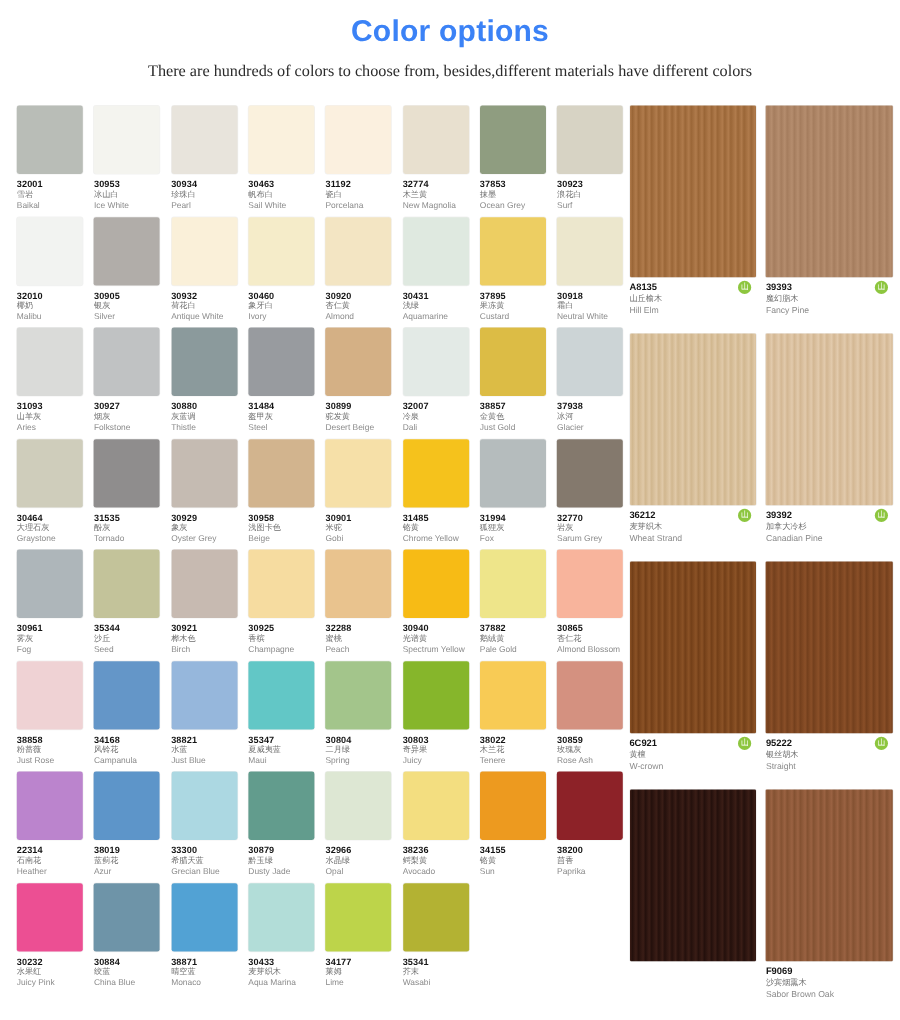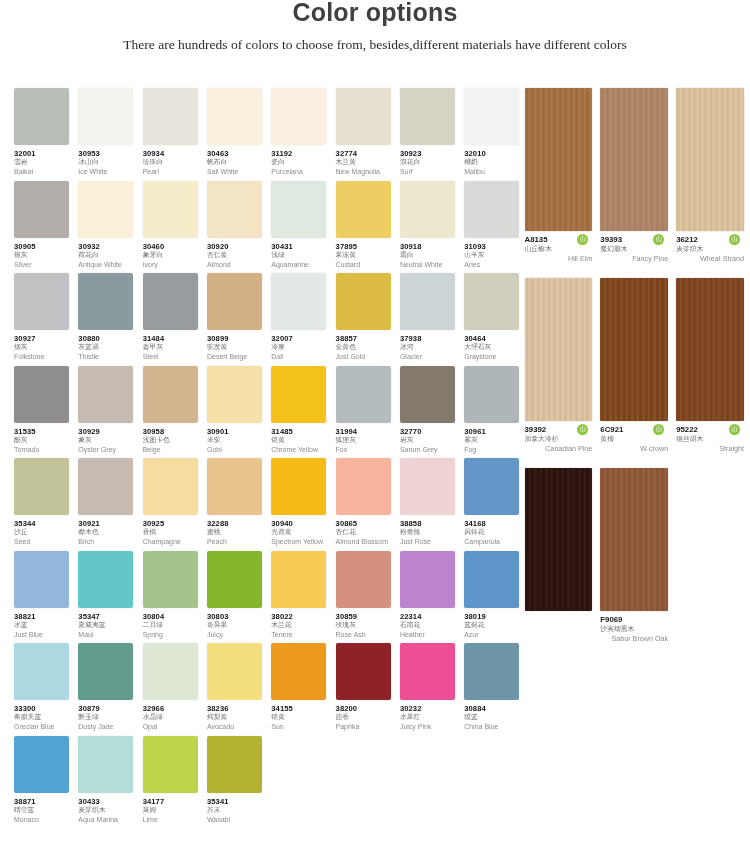--- a/index.html
+++ b/index.html
@@ -2,22 +2,22 @@
 <html><head>
 <meta charset="utf-8">
 <style>
   html,body{margin:0;padding:0;}
   body{
     width:750px;height:850px;background:#ffffff;
     font-family:"Liberation Sans","DejaVu Sans",sans-serif;
     overflow:hidden;position:relative;
   }
   #page-title{
-    text-align:center;color:#404040;font-size:25px;font-weight:bold;
-    letter-spacing:.2px;line-height:1;
+    text-align:center;color:#3b82f6;font-size:25px;font-weight:bold;
+    letter-spacing:.2px;padding-top:14px;line-height:1;
   }
   #page-subtitle{
     text-align:center;color:#2b2b2b;font-size:13.5px;
     font-family:"Liberation Serif","DejaVu Serif",serif;
     padding-top:13px;line-height:1;
   }
   #content{
     position:absolute;left:0;top:88px;width:750px;height:762px;
     display:flex;
   }
@@ -37,33 +37,33 @@
     margin-top:4px;line-height:1.25;letter-spacing:.1px;
   }
   .swatch-cn{
     font-size:6.8px;color:#6f6f6f;line-height:1.3;
     font-family:"DejaVu Sans",sans-serif;
   }
   .swatch-en{font-size:7px;color:#8b8b8b;line-height:1.3;}
   
   #wood-grid{
     width:230px;box-sizing:border-box;padding-right:6px;
-    display:grid;grid-template-columns:repeat(3,1fr);
+    display:grid;grid-template-columns:repeat(2,1fr);
     grid-auto-rows:190px;column-gap:8px;
   }
   .wood-cell{position:relative;}
   .wood-chip{
     width:100%;height:143px;border-radius:1px;
     box-shadow:0 0 0 .5px rgba(0,0,0,.1);
   }
   .wood-meta{position:relative;padding-top:4px;}
   .wood-code{font-size:7.8px;font-weight:bold;color:#141414;line-height:1.3;}
   .wood-cn{font-size:6.8px;color:#6f6f6f;line-height:1.35;
     font-family:"DejaVu Sans",sans-serif;}
-  .wood-en{font-size:7.2px;color:#8b8b8b;line-height:1.35;text-align:right;}
+  .wood-en{font-size:7.2px;color:#8b8b8b;line-height:1.35;}
   .eco-badge{
     position:absolute;right:4px;top:3px;width:11px;height:11px;
     border-radius:50%;background:#8dc63f;
     display:flex;align-items:center;justify-content:center;
     color:#ffffff;font-size:6.5px;line-height:1;
     font-family:"DejaVu Sans",sans-serif;
   }
 </style>
 </head>
 <body>
@@ -103,20 +103,26 @@
         <div class="swatch-cn">瓷白</div>
         <div class="swatch-en">Porcelana</div>
       </div>
       <div class="swatch-cell">
         <div class="swatch-chip" style="background: rgb(232, 224, 207);"></div>
         <div class="swatch-code">32774</div>
         <div class="swatch-cn">木兰黄</div>
         <div class="swatch-en">New Magnolia</div>
       </div>
       <div class="swatch-cell">
+        <div class="swatch-chip" style="background: rgb(143, 157, 128);"></div>
+        <div class="swatch-code">37853</div>
+        <div class="swatch-cn">抹墨</div>
+        <div class="swatch-en">Ocean Grey</div>
+      </div>
+      <div class="swatch-cell">
         <div class="swatch-chip" style="background: rgb(215, 211, 196);"></div>
         <div class="swatch-code">30923</div>
         <div class="swatch-cn">浪花白</div>
         <div class="swatch-en">Surf</div>
       </div>
       <div class="swatch-cell">
         <div class="swatch-chip" style="background: rgb(242, 243, 241);"></div>
         <div class="swatch-code">32010</div>
         <div class="swatch-cn">椰奶</div>
         <div class="swatch-en">Malibu</div>
@@ -289,20 +295,26 @@
         <div class="swatch-cn">蜜桃</div>
         <div class="swatch-en">Peach</div>
       </div>
       <div class="swatch-cell">
         <div class="swatch-chip" style="background: rgb(247, 187, 21);"></div>
         <div class="swatch-code">30940</div>
         <div class="swatch-cn">光谱黄</div>
         <div class="swatch-en">Spectrum Yellow</div>
       </div>
       <div class="swatch-cell">
+        <div class="swatch-chip" style="background: rgb(238, 229, 138);"></div>
+        <div class="swatch-code">37882</div>
+        <div class="swatch-cn">鹅绒黄</div>
+        <div class="swatch-en">Pale Gold</div>
+      </div>
+      <div class="swatch-cell">
         <div class="swatch-chip" style="background: rgb(248, 180, 156);"></div>
         <div class="swatch-code">30865</div>
         <div class="swatch-cn">杏仁花</div>
         <div class="swatch-en">Almond Blossom</div>
       </div>
       <div class="swatch-cell">
         <div class="swatch-chip" style="background: rgb(239, 210, 212);"></div>
         <div class="swatch-code">38858</div>
         <div class="swatch-cn">粉蔷薇</div>
         <div class="swatch-en">Just Rose</div>

